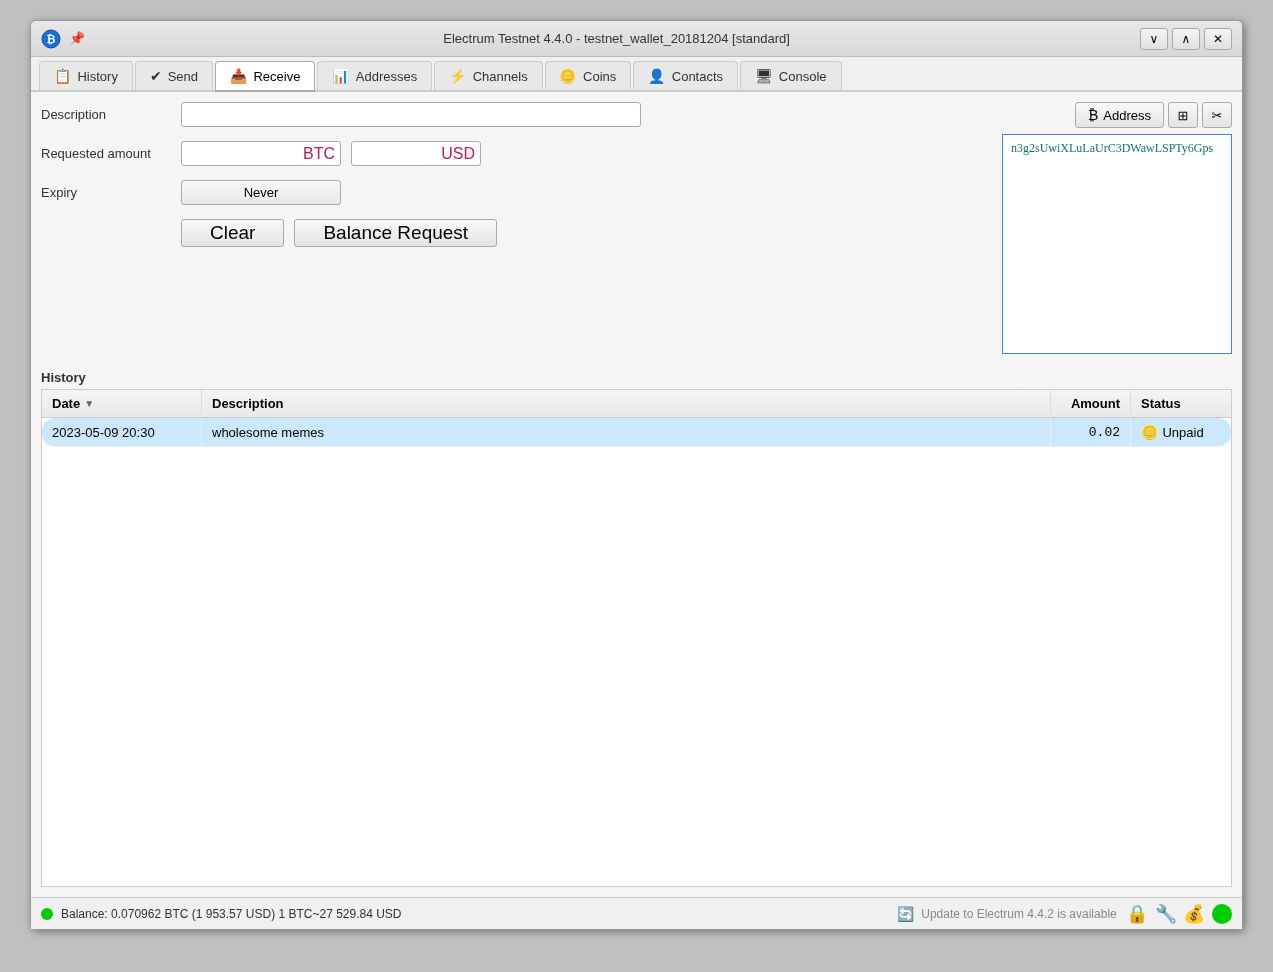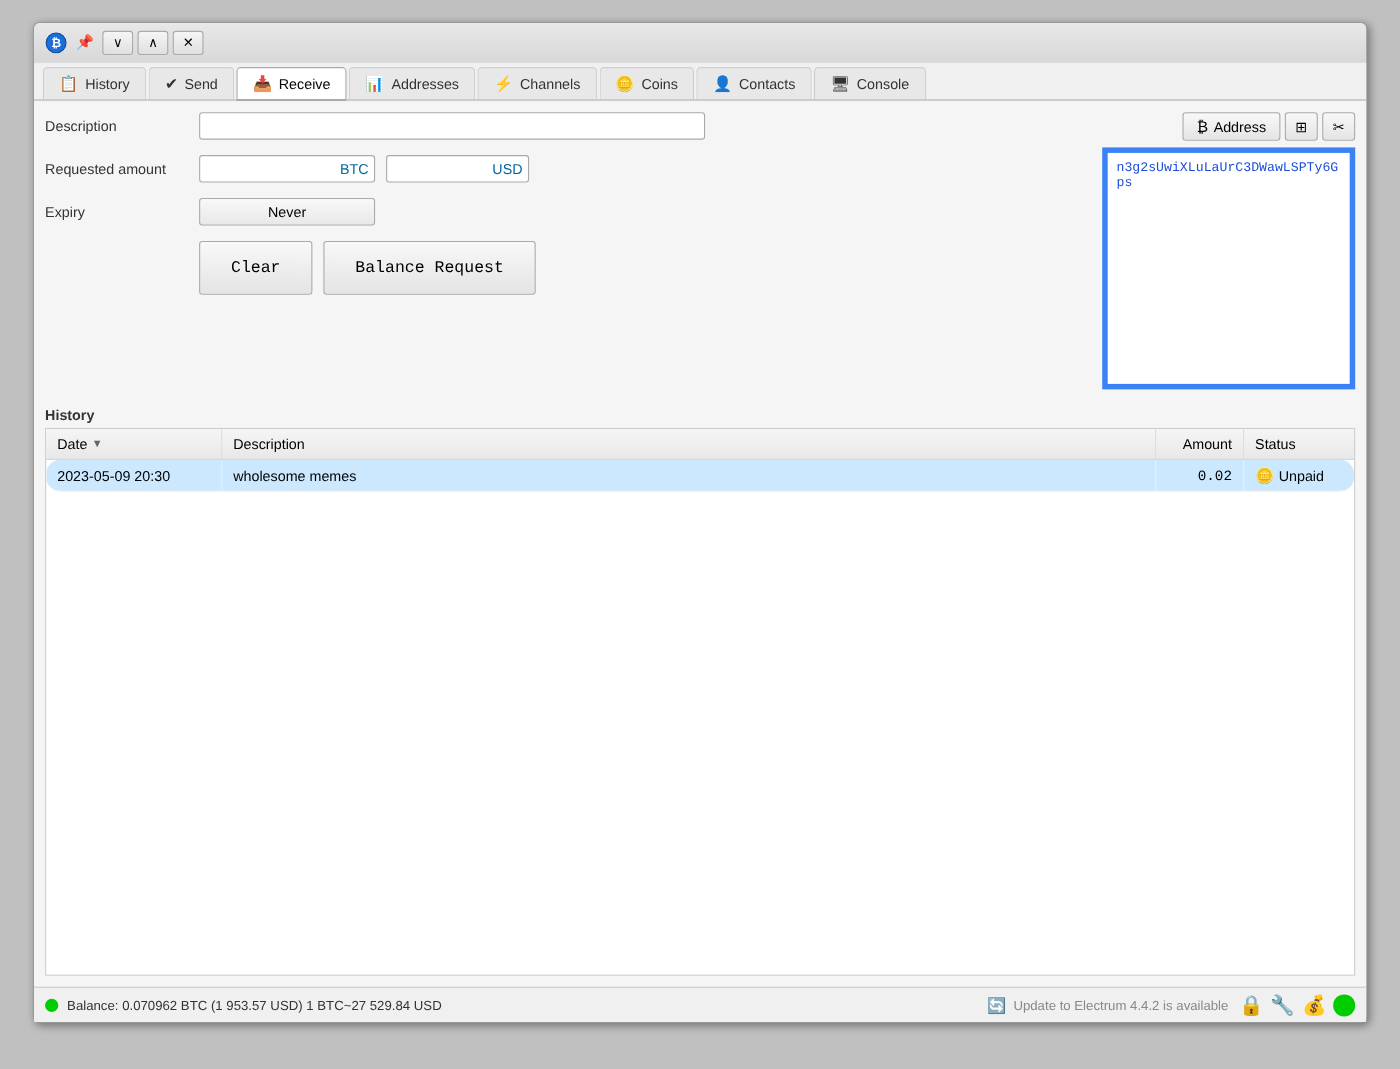--- a/index.html
+++ b/index.html
@@ -124,22 +124,22 @@
     .amount-btc { width: 160px; text-align: right; }
     .amount-usd { width: 130px; text-align: right; }
     .amount-input-wrapper {
       position: relative;
     }
     .amount-currency {
       position: absolute;
       right: 6px;
       top: 50%;
       transform: translateY(-50%);
-      font-size: 13px;
-      color: #0369a1;
+      font-size: 16px;
+      color: #be185d;
       pointer-events: none;
       margin-left: 48px;
     }
 
     .expiry-select {
       width: 160px;
       border: 1px solid #aaa;
       background: linear-gradient(to bottom, #f8f8f8, #e8e8e8);
       padding: 4px 8px;
       font-size: 13px;
@@ -147,27 +147,26 @@
       cursor: pointer;
       text-align: center;
     }
 
     .buttons-row {
       display: flex;
       gap: 10px;
       margin-left: 140px;
     }
     .btn {
-      padding: 15px 28px;
-      font-size: 15px;
+      padding: 2px 28px;
+      font-size: 19px;
       border: 1px solid #aaa;
       background: linear-gradient(to bottom, #f8f8f8, #e4e4e4);
       border-radius: 3px;
       cursor: pointer;
-      font-family: Liberation Mono, monospace;
     }
 
     .qr-panel {
       width: 230px;
       display: flex;
       flex-direction: column;
       gap: 6px;
       flex-shrink: 0;
     }
 
@@ -188,26 +187,26 @@
       gap: 5px;
     }
     .icon-btn {
       width: 30px;
       height: 26px;
       padding: 0;
       justify-content: center;
     }
 
     .address-display {
-      border: 5px solid #3b82f6;
+      border: 1px solid #3b82f6;
       background: white;
       padding: 6px 8px;
       font-size: 12px;
-      font-family: Liberation Mono, monospace;
-      color: #1d4ed8;
+      font-family: Liberation Serif, serif;
+      color: #0f766e;
       word-break: break-all;
       flex: 1;
       min-height: 220px;
       overflow: hidden;
     }
 
     .requests-section {
       flex: 1;
       display: flex;
       flex-direction: column;
@@ -224,21 +223,21 @@
       border: 1px solid #ccc;
       background: white;
       display: flex;
       flex-direction: column;
       overflow: hidden;
     }
     .table-header {
       display: flex;
       background: linear-gradient(to bottom, #f5f5f5, #e8e8e8);
       border-bottom: 1px solid #ccc;
-      font-weight: normal;
+      font-weight: bold;
       font-size: 13px;
     }
     .th {
       padding: 6px 10px;
       border-right: 1px solid #ddd;
       display: flex;
       align-items: center;
       gap: 4px;
     }
     .th:last-child { border-right: none; }
@@ -292,20 +291,21 @@
 <div class="window">
 
   <div class="title-bar">
     <div class="title-bar-icon">
       <svg viewBox="0 0 20 20">
           <circle cx="10" cy="10" r="9" fill="#1a6fdb" stroke="#0d4a9a" stroke-width="1"></circle>
           <text x="10" y="14" text-anchor="middle" fill="white" font-size="11" font-weight="bold">₿</text>
         </svg>
     </div>
     <div class="title-bar-pin">📌</div>
+    <div class="title-bar-title">Electrum Testnet 4.4.0 - testnet_wallet_20181204 [standard]</div>
     <div class="title-bar-controls">
       <button class="title-btn">∨</button>
       <button class="title-btn">∧</button>
       <button class="title-btn close">✕</button>
     </div>
   </div>
 
 
   <div class="tab-bar">
     <div class="tab">

